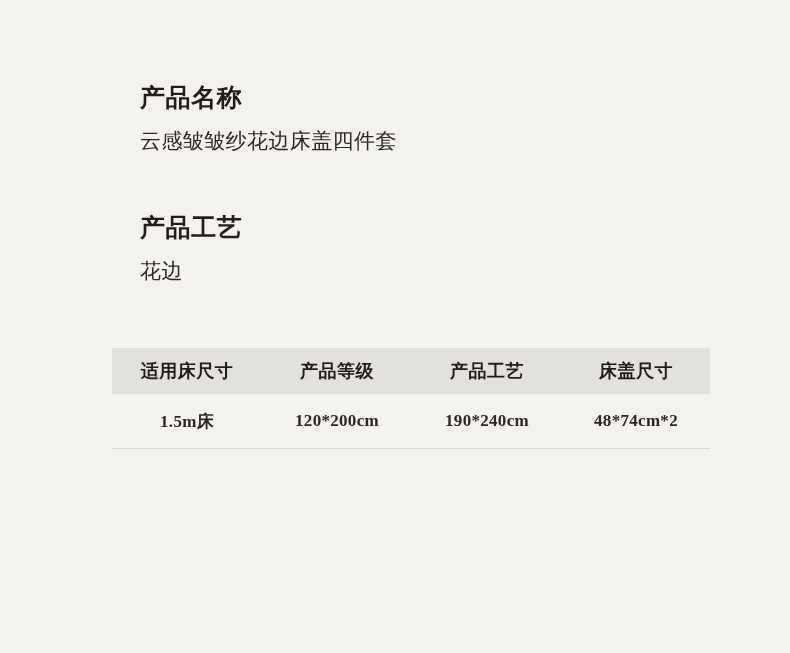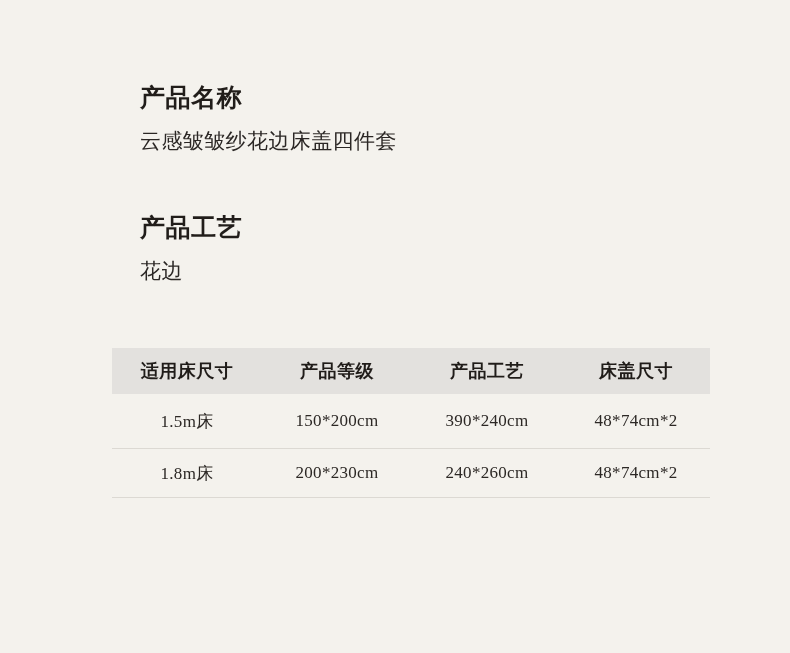--- a/index.html
+++ b/index.html
@@ -78,21 +78,21 @@
   .size-table th {
     height: 46px;
     font-size: 18px;
     font-weight: bold;
     letter-spacing: 0.5px;
     color: #201c19;
   }
   .size-table td {
     height: 48px;
     font-size: 17px;
-    font-weight: normal;
+    font-weight: bold;
     letter-spacing: 0.3px;
     color: #2c2825;
     border-bottom: 1px solid #dcd9d3;
   }
   .size-table tbody tr:first-child td {
     height: 54px;
   }
   .col-a { width: 150px; }
   .col-b { width: 150px; }
   .col-c { width: 150px; }
@@ -132,26 +132,20 @@
       <tr>
         <th>适用床尺寸</th>
         <th>产品等级</th>
         <th>产品工艺</th>
         <th>床盖尺寸</th>
       </tr>
     </thead>
     <tbody>
       <tr>
         <td>1.5m床</td>
-        <td>150*200cm</td>
-        <td>390*240cm</td>
-        <td>48*74cm*2</td>
-      </tr>
-      <tr>
-        <td>1.8m床</td>
-        <td>200*230cm</td>
-        <td>240*260cm</td>
+        <td>120*200cm</td>
+        <td>190*240cm</td>
         <td>48*74cm*2</td>
       </tr>
     </tbody>
   </table>
 
 </div>
 
 </body></html>

